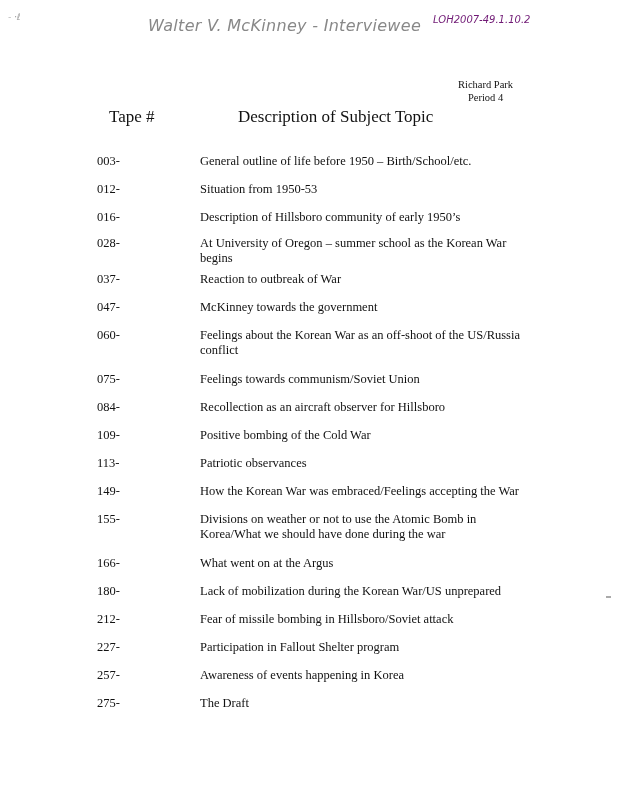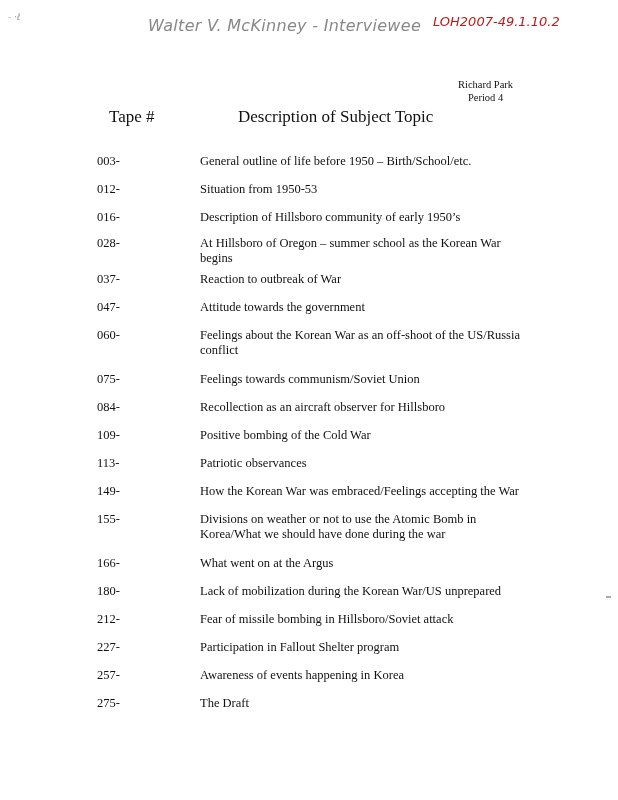--- a/index.html
+++ b/index.html
@@ -1,20 +1,20 @@
 <!DOCTYPE html>
 <html><head>
 <meta charset="utf-8">
 <style>
   html, body { margin:0; padding:0; }
   body { width:618px; height:800px; background:#fff; position:relative; overflow:hidden;
          font-family:"Liberation Serif", serif; color:#111; }
   .hand { position:absolute; font-family:"DejaVu Sans", sans-serif; color:#888; font-style:italic; }
   .hw-name { left:148px; top:16px; font-size:16px; letter-spacing:0.3px; }
-  .hw-id { left:433px; top:14px; font-size:13px; color:#b91c1c; }
+  .hw-id { left:433px; top:14px; font-size:10px; color:#701a75; }
   .hw-marks { left:8px; top:12px; font-size:9px; color:#999; }
   .student { position:absolute; left:458px; top:78px; font-size:10.5px; line-height:13px;text-align:center; }
   .col-head { position:absolute; top:107px; font-size:17px; }
   .h-tape { left:89px;margin-left:20px; }
   .h-desc { left:238px; }
   .rows { position:absolute; left:0; top:0; }
   .row { position:absolute; left:0; width:618px; font-size:12.5px; line-height:15px; }
   .tape { position:absolute; left:97px; }
   .desc { position:absolute; left:200px; width:330px; }
   .speck { position:absolute; background:#aaa; }
@@ -42,29 +42,29 @@
     <div class="row" style="top: 182px;">
       <span class="tape">012-</span>
       <span class="desc">Situation from 1950-53</span>
     </div>
     <div class="row" style="top: 210px;">
       <span class="tape">016-</span>
       <span class="desc">Description of Hillsboro community of early 1950’s</span>
     </div>
     <div class="row" style="top: 236px;">
       <span class="tape">028-</span>
-      <span class="desc">At Hillsboro of Oregon – summer school as the Korean War begins</span>
+      <span class="desc">At University of Oregon – summer school as the Korean War begins</span>
     </div>
     <div class="row" style="top: 272px;">
       <span class="tape">037-</span>
       <span class="desc">Reaction to outbreak of War</span>
     </div>
     <div class="row" style="top: 300px;">
       <span class="tape">047-</span>
-      <span class="desc">Attitude towards the government</span>
+      <span class="desc">McKinney towards the government</span>
     </div>
     <div class="row" style="top: 328px;">
       <span class="tape">060-</span>
       <span class="desc">Feelings about the Korean War as an off-shoot of the US/Russia conflict</span>
     </div>
     <div class="row" style="top: 372px;">
       <span class="tape">075-</span>
       <span class="desc">Feelings towards communism/Soviet Union</span>
     </div>
     <div class="row" style="top: 400px;">

